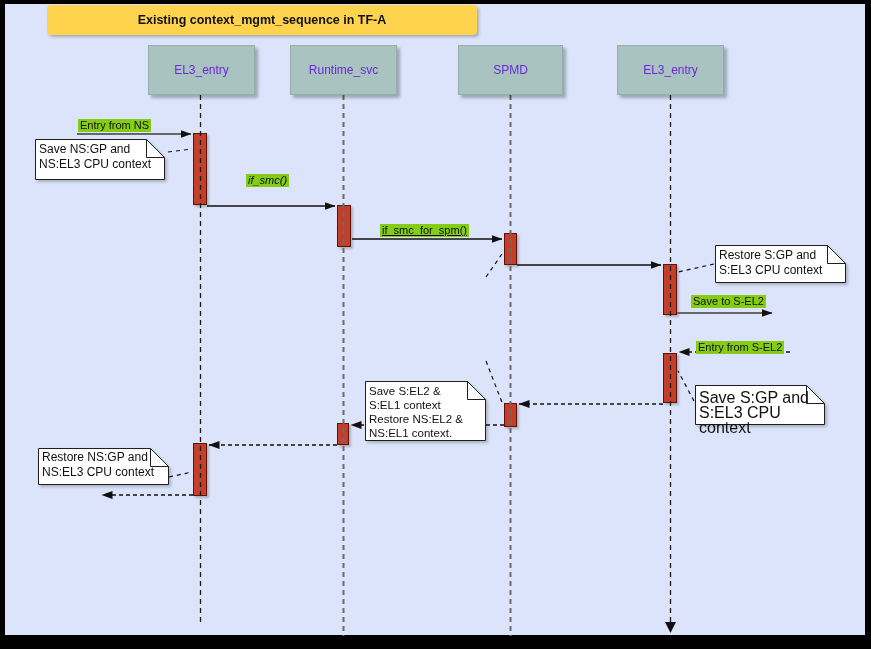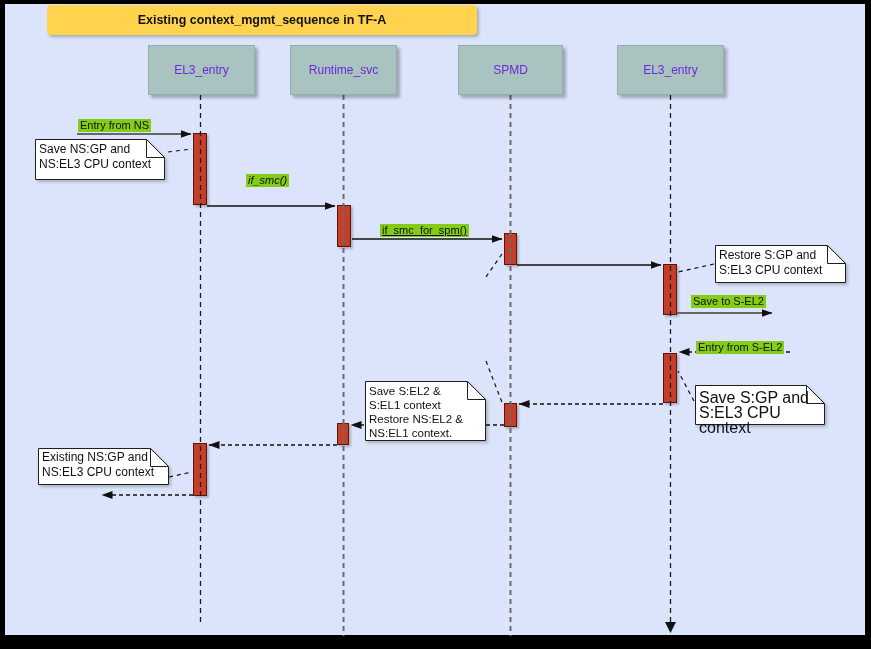--- a/index.html
+++ b/index.html
@@ -175,16 +175,16 @@
     </svg>
     <div class="note-text" style="font-size:16px;line-height:15px;padding-top:5px;">Save S:GP and
 S:EL3 CPU context</div>
   </div>
 
   <div class="note" style="left:38px;top:448px;width:131px;height:37px;">
     <svg width="131" height="37">
       <path d="M0.5,0.5 H112.5 L130.5,18.5 V36.5 H0.5 Z" fill="#ffffff" stroke="#1f1f1f"></path>
       <path d="M112.5,0.5 V18.5 H130.5" fill="none" stroke="#1f1f1f"></path>
     </svg>
-    <div class="note-text" style="font-size:12px;line-height:15px;padding-top:2px;">Existing NS:GP and
+    <div class="note-text" style="font-size:12px;line-height:15px;padding-top:2px;">Restore NS:GP and
 NS:EL3 CPU context</div>
   </div>
 </div>
 
 </body></html>

